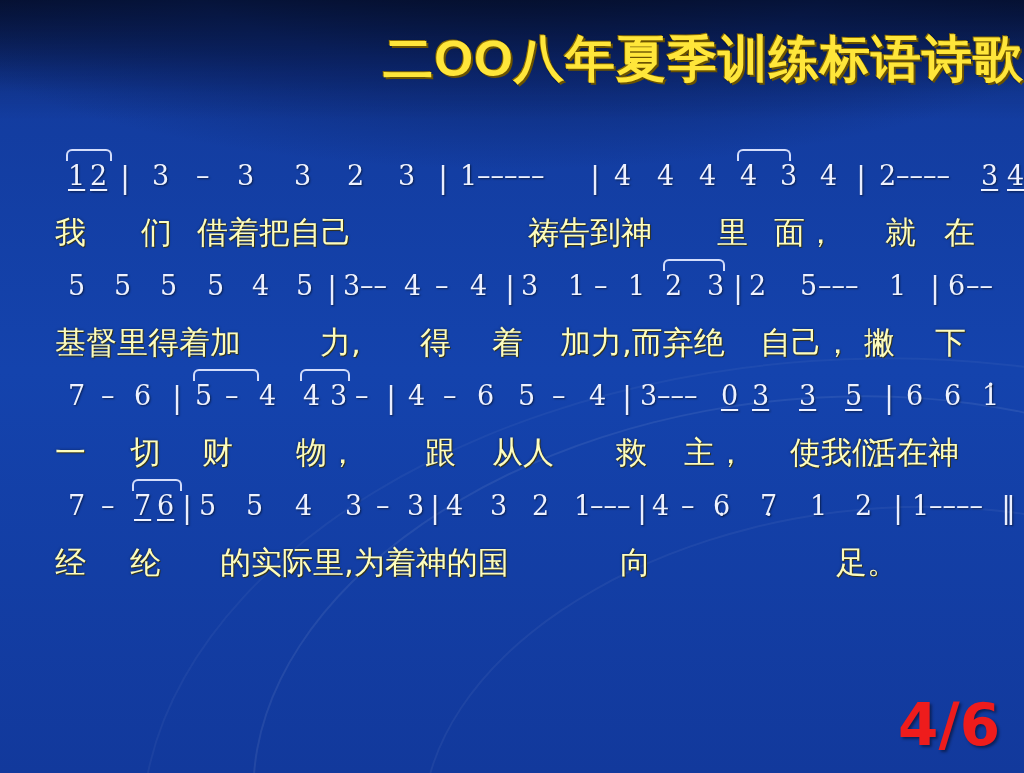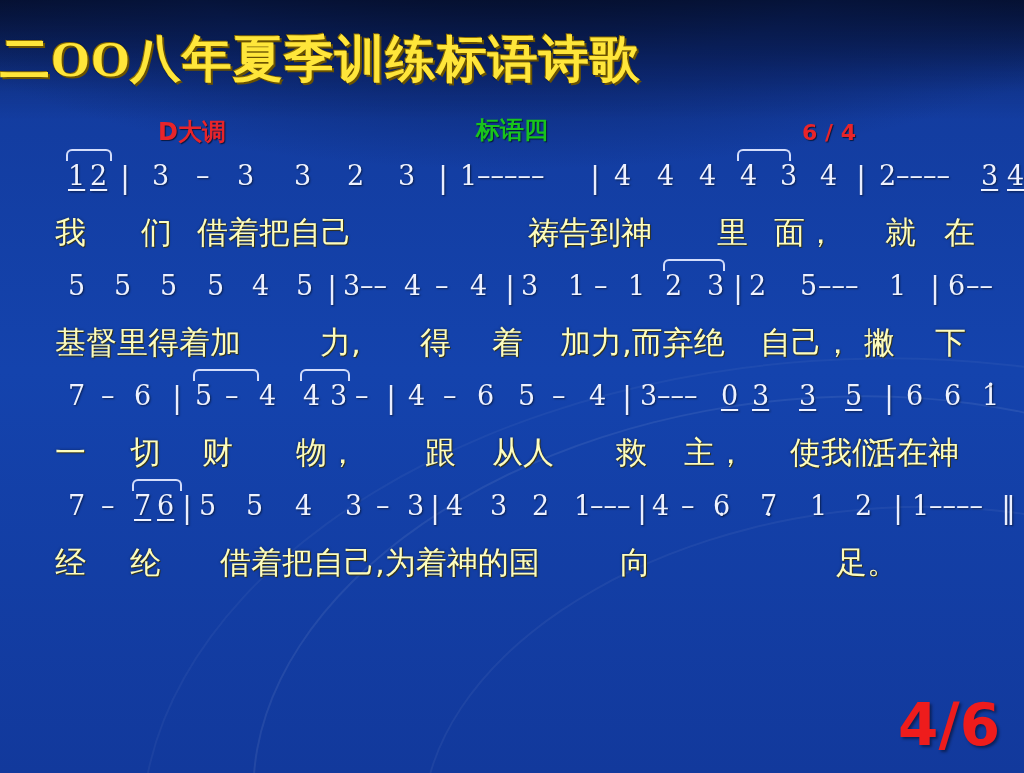--- a/index.html
+++ b/index.html
@@ -51,22 +51,22 @@
     background: linear-gradient(180deg, rgba(0,0,6,0.55) 0%, rgba(0,0,20,0.18) 60%, rgba(0,0,0,0) 100%);
     pointer-events: none;
   }
 
   
   #title {
     position: absolute;
     top: 26px;
     left: 0;
     width: 100%;
-    text-align: left;
-    font-family: Liberation Serif, serif;
+    text-align: right;
+    font-family: Liberation Sans, sans-serif;
     font-size: 50px;
     font-weight: bold;
     letter-spacing: 1px;
     color: #ffe63a;
     text-shadow:
       2px 2px 0 #6a5200,
       -1px -1px 0 #8a6c00,
       0 0 2px rgba(0,0,0,0.7);
     white-space: nowrap;
   }
@@ -205,39 +205,34 @@
 
 <div id="slide">
 
   <div class="swoosh s1"></div>
   <div class="swoosh s2"></div>
   <div class="swoosh s3"></div>
   <div class="topshade"></div>
 
   <div id="title">二OO八年夏季训练标语诗歌</div>
 
-  <div id="headrow">
-    <div id="key-signature">D大调</div>
-    <div id="section-label">标语四</div>
-    <div id="time-signature">6 / 4</div>
-  </div>
 
   <div id="score">
       <div class="system">
         <div class="notation-line"><span class="tok under" style="left: 68px;">1</span><span class="tok under" style="left: 90px;">2</span><span class="tok bar" style="left: 120px;">|</span><span class="tok" style="left: 152px;">3</span><span class="tok" style="left: 196px;">–</span><span class="tok" style="left: 237px;">3</span><span class="tok" style="left: 294px;">3</span><span class="tok" style="left: 347px;">2</span><span class="tok" style="left: 398px;">3</span><span class="tok bar" style="left: 438px;">|</span><span class="tok" style="left: 460px;">1</span><span class="tok" style="left: 477px;">–––––</span><span class="tok bar" style="left: 590px;">|</span><span class="tok" style="left: 614px;">4</span><span class="tok" style="left: 657px;">4</span><span class="tok" style="left: 699px;">4</span><span class="tok" style="left: 740px;">4</span><span class="tok" style="left: 780px;">3</span><span class="tok" style="left: 820px;">4</span><span class="tok bar" style="left: 856px;">|</span><span class="tok" style="left: 879px;">2</span><span class="tok" style="left: 896px;">––––</span><span class="tok under" style="left: 981px;">3</span><span class="tok under" style="left: 1007px;">4</span><div class="slur" style="left: 66px; width: 42px;"></div><div class="slur" style="left: 737px; width: 50px;"></div></div>
         <div class="lyric-line"><span class="lyr" style="left: 55px;">我</span><span class="lyr" style="left: 141px;">们</span><span class="lyr" style="left: 197px;">借着把自己</span><span class="lyr" style="left: 528px;">祷告到神</span><span class="lyr" style="left: 717px;">里</span><span class="lyr" style="left: 774px;">面，</span><span class="lyr" style="left: 885px;">就</span><span class="lyr" style="left: 944px;">在</span></div>
       </div>
       <div class="system">
         <div class="notation-line"><span class="tok" style="left: 68px;">5</span><span class="tok" style="left: 114px;">5</span><span class="tok" style="left: 160px;">5</span><span class="tok" style="left: 207px;">5</span><span class="tok" style="left: 252px;">4</span><span class="tok" style="left: 296px;">5</span><span class="tok bar" style="left: 327px;">|</span><span class="tok" style="left: 343px;">3</span><span class="tok" style="left: 360px;">––</span><span class="tok" style="left: 404px;">4</span><span class="tok" style="left: 435px;">–</span><span class="tok" style="left: 470px;">4</span><span class="tok bar" style="left: 505px;">|</span><span class="tok" style="left: 521px;">3</span><span class="tok" style="left: 568px;">1</span><span class="tok" style="left: 594px;">–</span><span class="tok" style="left: 628px;">1</span><span class="tok" style="left: 665px;">2</span><span class="tok" style="left: 707px;">3</span><span class="tok bar" style="left: 733px;">|</span><span class="tok" style="left: 749px;">2</span><span class="tok" style="left: 800px;">5</span><span class="tok" style="left: 818px;">–––</span><span class="tok" style="left: 889px;">1</span><span class="tok bar" style="left: 930px;">|</span><span class="tok" style="left: 948px;">6</span><span class="tok" style="left: 966px;">––</span><div class="slur" style="left: 663px; width: 58px;"></div></div>
         <div class="lyric-line"><span class="lyr" style="left: 55px;">基督里得着加</span><span class="lyr" style="left: 320px;">力,</span><span class="lyr" style="left: 420px;">得</span><span class="lyr" style="left: 492px;">着</span><span class="lyr" style="left: 560px;">加力,而弃绝</span><span class="lyr" style="left: 760px;">自己，</span><span class="lyr" style="left: 864px;">撇</span><span class="lyr" style="left: 935px;">下</span></div>
       </div>
       <div class="system">
         <div class="notation-line"><span class="tok" style="left: 68px;">7</span><span class="tok" style="left: 101px;">–</span><span class="tok" style="left: 134px;">6</span><span class="tok bar" style="left: 172px;">|</span><span class="tok" style="left: 195px;">5</span><span class="tok" style="left: 225px;">–</span><span class="tok" style="left: 259px;">4</span><span class="tok" style="left: 303px;">4</span><span class="tok" style="left: 330px;">3</span><span class="tok" style="left: 355px;">–</span><span class="tok bar" style="left: 386px;">|</span><span class="tok" style="left: 408px;">4</span><span class="tok" style="left: 443px;">–</span><span class="tok" style="left: 477px;">6</span><span class="tok" style="left: 518px;">5</span><span class="tok" style="left: 552px;">–</span><span class="tok" style="left: 589px;">4</span><span class="tok bar" style="left: 622px;">|</span><span class="tok" style="left: 640px;">3</span><span class="tok" style="left: 657px;">–––</span><span class="tok under" style="left: 721px;">0</span><span class="tok under" style="left: 752px;">3</span><span class="tok under" style="left: 799px;">3</span><span class="tok under" style="left: 845px;">5</span><span class="tok bar" style="left: 884px;">|</span><span class="tok" style="left: 906px;">6</span><span class="tok" style="left: 944px;">6</span><span class="tok high" style="left: 982px;">1</span><div class="slur" style="left: 193px; width: 62px;"></div><div class="slur" style="left: 300px; width: 46px;"></div></div>
         <div class="lyric-line"><span class="lyr" style="left: 55px;">一</span><span class="lyr" style="left: 130px;">切</span><span class="lyr" style="left: 202px;">财</span><span class="lyr" style="left: 296px;">物，</span><span class="lyr" style="left: 425px;">跟</span><span class="lyr" style="left: 492px;">从人</span><span class="lyr" style="left: 616px;">救</span><span class="lyr" style="left: 684px;">主，</span><span class="lyr" style="left: 790px;">使我们</span><span class="lyr" style="left: 866px;">活在神</span></div>
       </div>
       <div class="system">
         <div class="notation-line"><span class="tok" style="left: 68px;">7</span><span class="tok" style="left: 101px;">–</span><span class="tok under" style="left: 134px;">7</span><span class="tok under" style="left: 157px;">6</span><span class="tok dbar" style="left: 182px;">|</span><span class="tok" style="left: 199px;">5</span><span class="tok" style="left: 246px;">5</span><span class="tok" style="left: 295px;">4</span><span class="tok" style="left: 345px;">3</span><span class="tok" style="left: 376px;">–</span><span class="tok" style="left: 407px;">3</span><span class="tok bar" style="left: 430px;">|</span><span class="tok" style="left: 446px;">4</span><span class="tok" style="left: 490px;">3</span><span class="tok" style="left: 532px;">2</span><span class="tok" style="left: 574px;">1</span><span class="tok shortdash" style="left: 590px;">–––</span><span class="tok bar" style="left: 637px;">|</span><span class="tok" style="left: 652px;">4</span><span class="tok" style="left: 681px;">–</span><span class="tok low" style="left: 713px;">6</span><span class="tok low" style="left: 760px;">7</span><span class="tok" style="left: 810px;">1</span><span class="tok" style="left: 855px;">2</span><span class="tok bar" style="left: 893px;">|</span><span class="tok" style="left: 912px;">1</span><span class="tok" style="left: 929px;">––––</span><span class="tok dbar" style="left: 1001px;">‖</span><div class="slur" style="left: 132px; width: 46px;"></div></div>
-        <div class="lyric-line"><span class="lyr" style="left: 55px;">经</span><span class="lyr" style="left: 130px;">纶</span><span class="lyr" style="left: 220px;">借着把自己,为着神的国</span><span class="lyr" style="left: 620px;">向</span><span class="lyr" style="left: 836px;">足。</span></div>
+        <div class="lyric-line"><span class="lyr" style="left: 55px;">经</span><span class="lyr" style="left: 130px;">纶</span><span class="lyr" style="left: 220px;">的实际里,为着神的国</span><span class="lyr" style="left: 620px;">向</span><span class="lyr" style="left: 836px;">足。</span></div>
       </div>
     </div>
 
   <div id="page-number">4/6</div>
 </div>
 
 </body></html>

